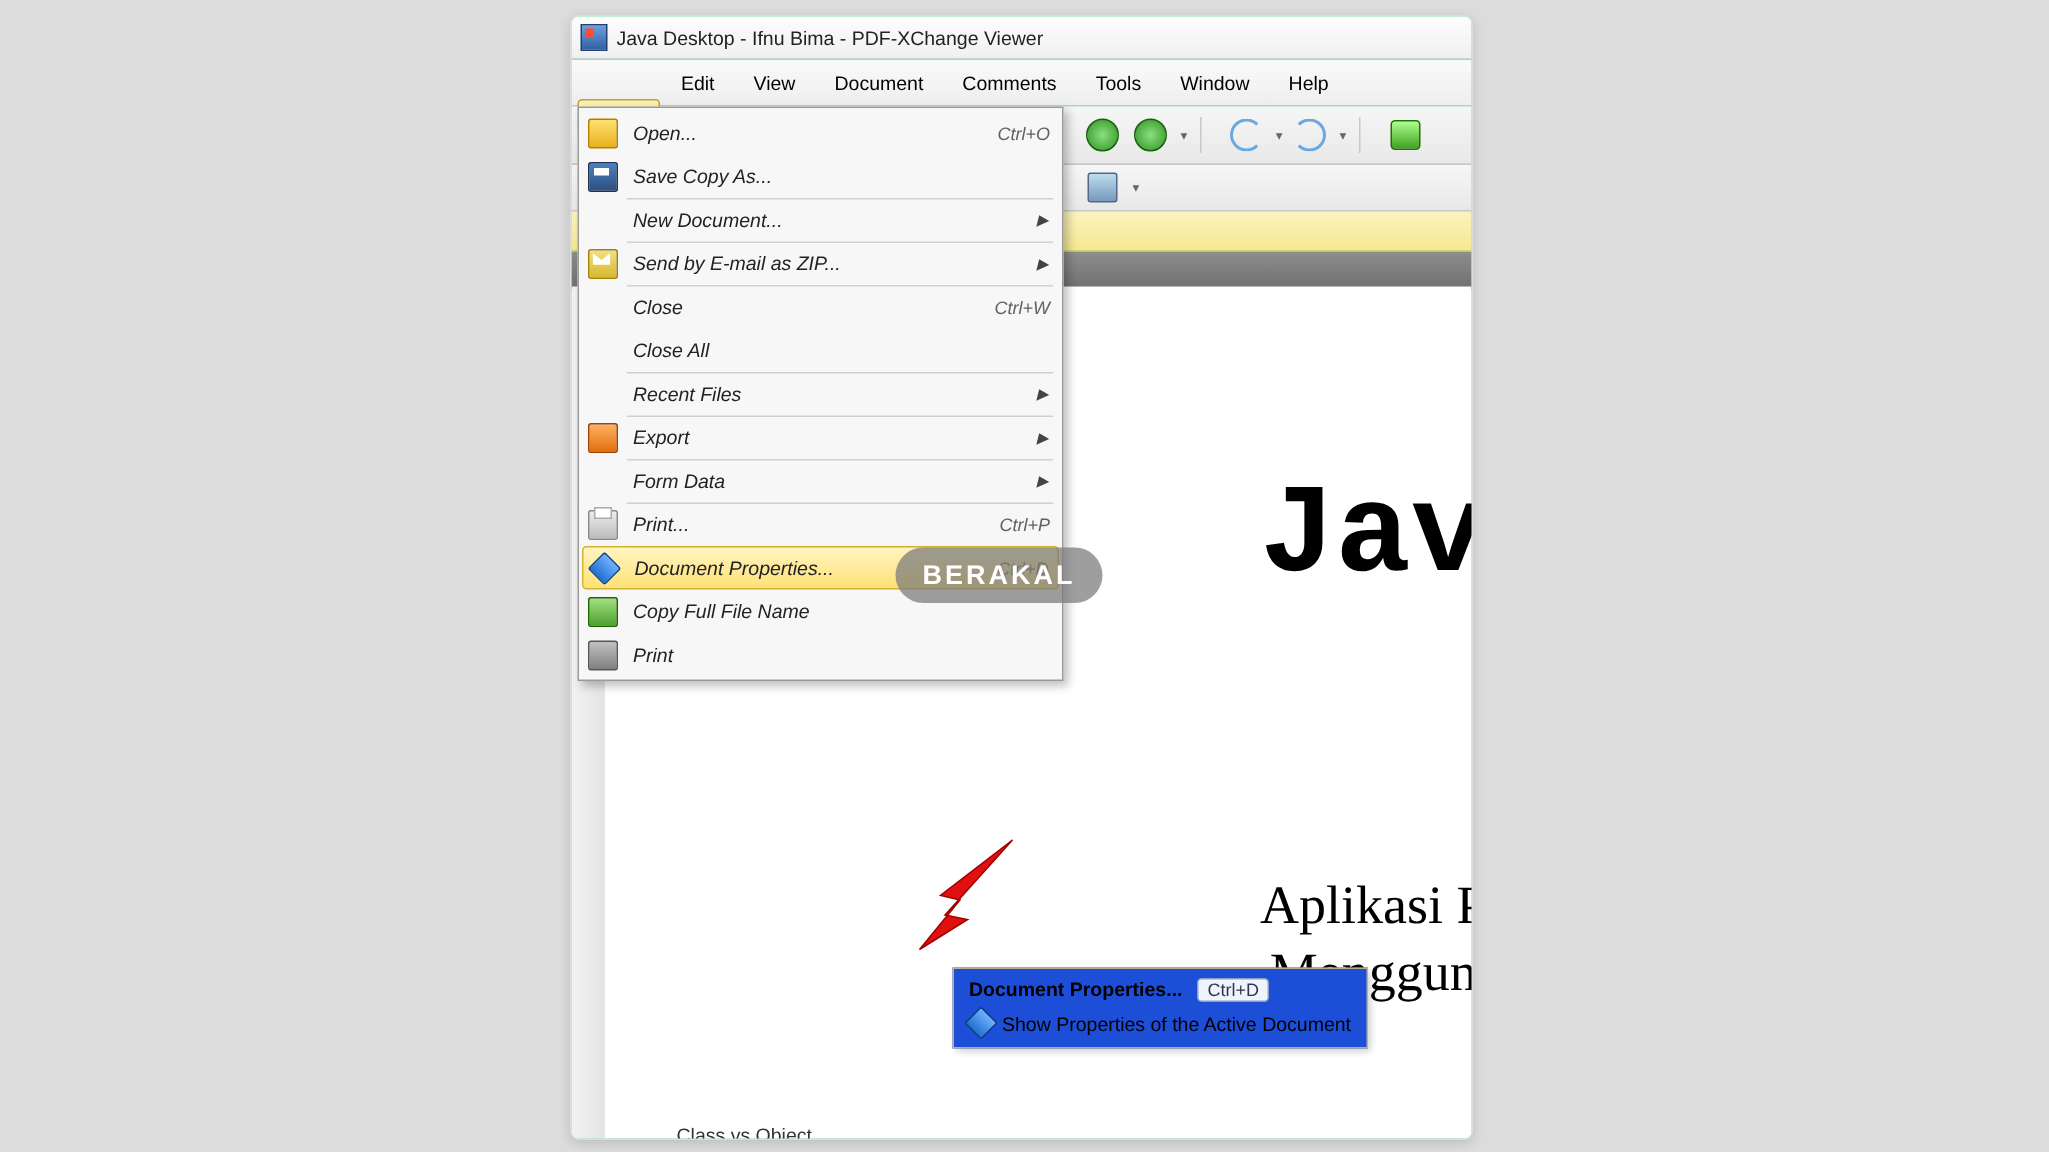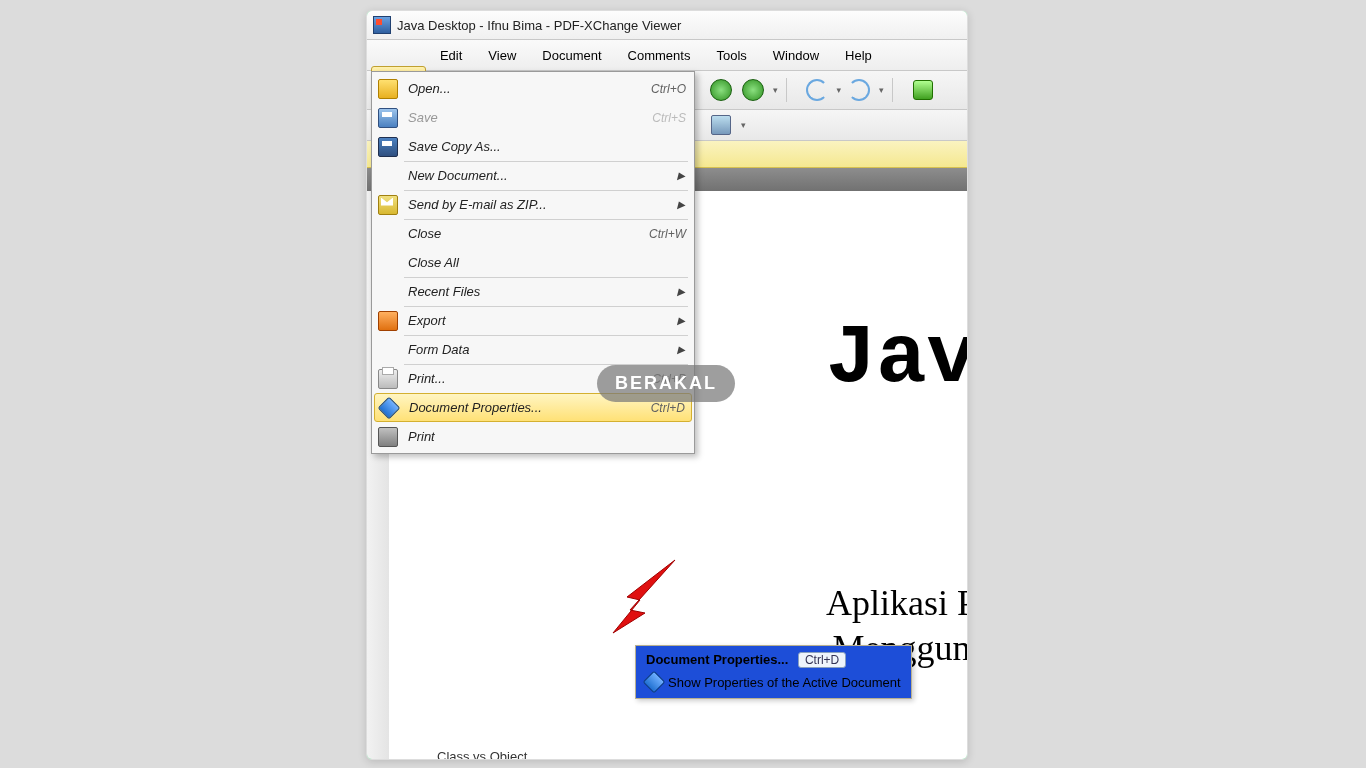--- a/index.html
+++ b/index.html
@@ -8,21 +8,21 @@
   background: #dcdcdc;
   font-family: "Segoe UI", Tahoma, sans-serif;
   font-size: 13px;
   width: 1366px;
   height: 768px;
   overflow: hidden;
   position: relative;
 }
 .frame {
   position: absolute;
-  left: 366px;
+  left: 380px;
   top: 10px;
   width: 600px;
   height: 748px;
   background: #86efac;
   border-radius: 6px;
   box-shadow: 0 2px 8px rgba(0,0,0,.15);
   overflow: hidden;
   border: 1px solid #ddd;
 }
 .titlebar {
@@ -311,27 +311,20 @@
   </div>
 
   <div class="dropdown" id="dd">
       <div class="dd-row">
         <div class="dd-iconcol">
           <span class="ic ic-folder"></span>
         </div>
         <div class="dd-label">Open...</div>
         <div class="dd-shortcut">Ctrl+O</div>
       </div>
-      <div class="dd-row">
-        <div class="dd-iconcol">
-          <span class="ic ic-save"></span>
-        </div>
-        <div class="dd-label disabled">Save</div>
-        <div class="dd-shortcut disabled">Ctrl+S</div>
-      </div>
       <div class="dd-row sep-after">
         <div class="dd-iconcol">
           <span class="ic ic-saveas"></span>
         </div>
         <div class="dd-label">Save Copy As...</div>
       </div>
       <div class="dd-row sep-after">
         <div class="dd-iconcol"></div>
         <div class="dd-label">New Document...</div>
         <div class="dd-arrow">▶</div>
@@ -375,20 +368,26 @@
         </div>
         <div class="dd-label">Print...</div>
         <div class="dd-shortcut">Ctrl+P</div>
       </div>
       <div class="dd-row highlight">
         <div class="dd-iconcol">
           <span class="ic ic-props"></span>
         </div>
         <div class="dd-label">Document Properties...</div>
         <div class="dd-shortcut">Ctrl+D</div>
+      </div>
+      <div class="dd-row">
+        <div class="dd-iconcol">
+          <span class="ic ic-copyname"></span>
+        </div>
+        <div class="dd-label">Copy Full File Name</div>
       </div>
       <div class="dd-row">
         <div class="dd-iconcol">
           <span class="ic ic-exit"></span>
         </div>
         <div class="dd-label">Print</div>
       </div>
     </div>
 
   <div style="position:absolute;left:70px;top:738px;color:#333;font-size:13px">Class vs Object</div>

